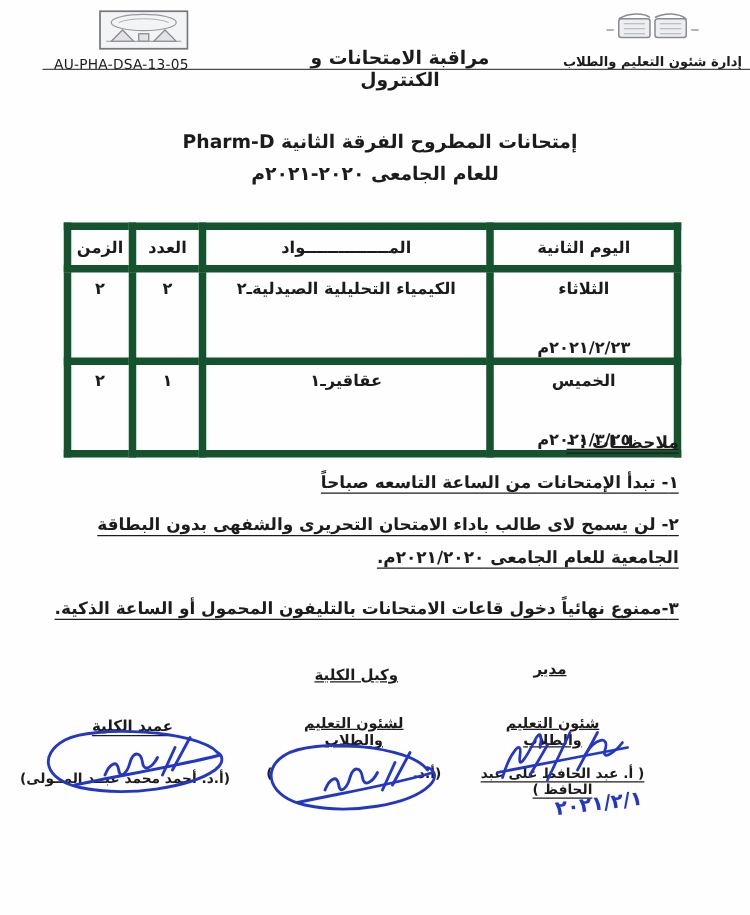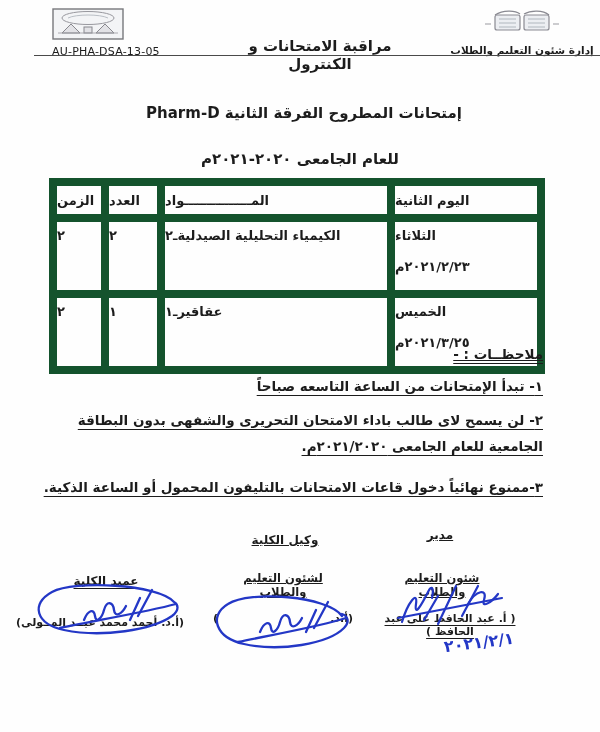--- a/index.html
+++ b/index.html
@@ -4,37 +4,37 @@
 <style>
   html,body{margin:0;padding:0;background:#ffffff;}
   .page{
     position:relative;width:600px;height:732px;background:#fefefe;
     font-family:"DejaVu Sans",sans-serif;color:#1c1c1c;direction:rtl;overflow:hidden;
   }
   
   .hdr-right{position:absolute;top:8px;left:448px;width:148px;text-align:center;}
   .hdr-right .txt{font-size:10.5px;font-weight:700;margin-top:2px;}
   .hdr-center{position:absolute;top:37px;left:225px;width:190px;text-align:center;font-size:15px;font-weight:700;}
-  .hdr-left{position:absolute;top:8px;left:52px;width:115px;text-align:left;}
+  .hdr-left{position:absolute;top:8px;left:36px;width:115px;text-align:right;}
   .hdr-left .code{font-size:11px;letter-spacing:.2px;margin-top:1px;direction:ltr;}
   .hdr-rule{position:absolute;top:55px;left:34px;width:566px;border-top:1.6px solid #4a4a4a;}
   
   .title1{position:absolute;top:72px;left:0;width:100%;text-align:center;font-size:17px;font-weight:700;}
   .title2{position:absolute;top:104px;left:4px;width:100%;text-align:center;font-size:15px;font-weight:700;}
-  .title3{position:absolute;top:150px;left:0;width:100%;text-align:center;font-size:15px;font-weight:700;}
+  .title3{position:absolute;top:130px;left:0;width:100%;text-align:center;font-size:15px;font-weight:700;}
   
   table.exam{
     position:absolute;top:178px;right:55px;width:488px;border-collapse:collapse;table-layout:fixed;
   }
   table.exam th,table.exam td{
-    border:8px solid #14532d;font-weight:700;text-align:left;padding:0;
+    border:6px solid #14532d;font-weight:700;text-align:center;padding:0;
   }
   table.exam th{height:28px;font-size:13px;}
   table.exam td{height:62px;vertical-align:top;font-size:13px;padding-top:6px;}
-  td.daycell .date{margin-top:16px;}
+  td.daycell .date{margin-top:32px;}
   .c-day{width:150px}.c-subj{width:230px}.c-cnt{width:56px}.c-time{width:52px}
   
   .notes{position:absolute;top:346px;right:57px;left:40px;font-size:13.5px;font-weight:700;}
   .notes .u{text-decoration:underline;text-underline-offset:4px;text-decoration-thickness:1.4px;}
   .note-heading{margin-bottom:16px;text-decoration:underline;}
   .note-1{margin-top:13px;}
   .note-2{margin-top:13px;line-height:1.95;}
   .note-3{margin-top:19px;}
   
   .sig-label{position:absolute;font-weight:700;text-align:center;font-size:12px;text-decoration:underline;}

